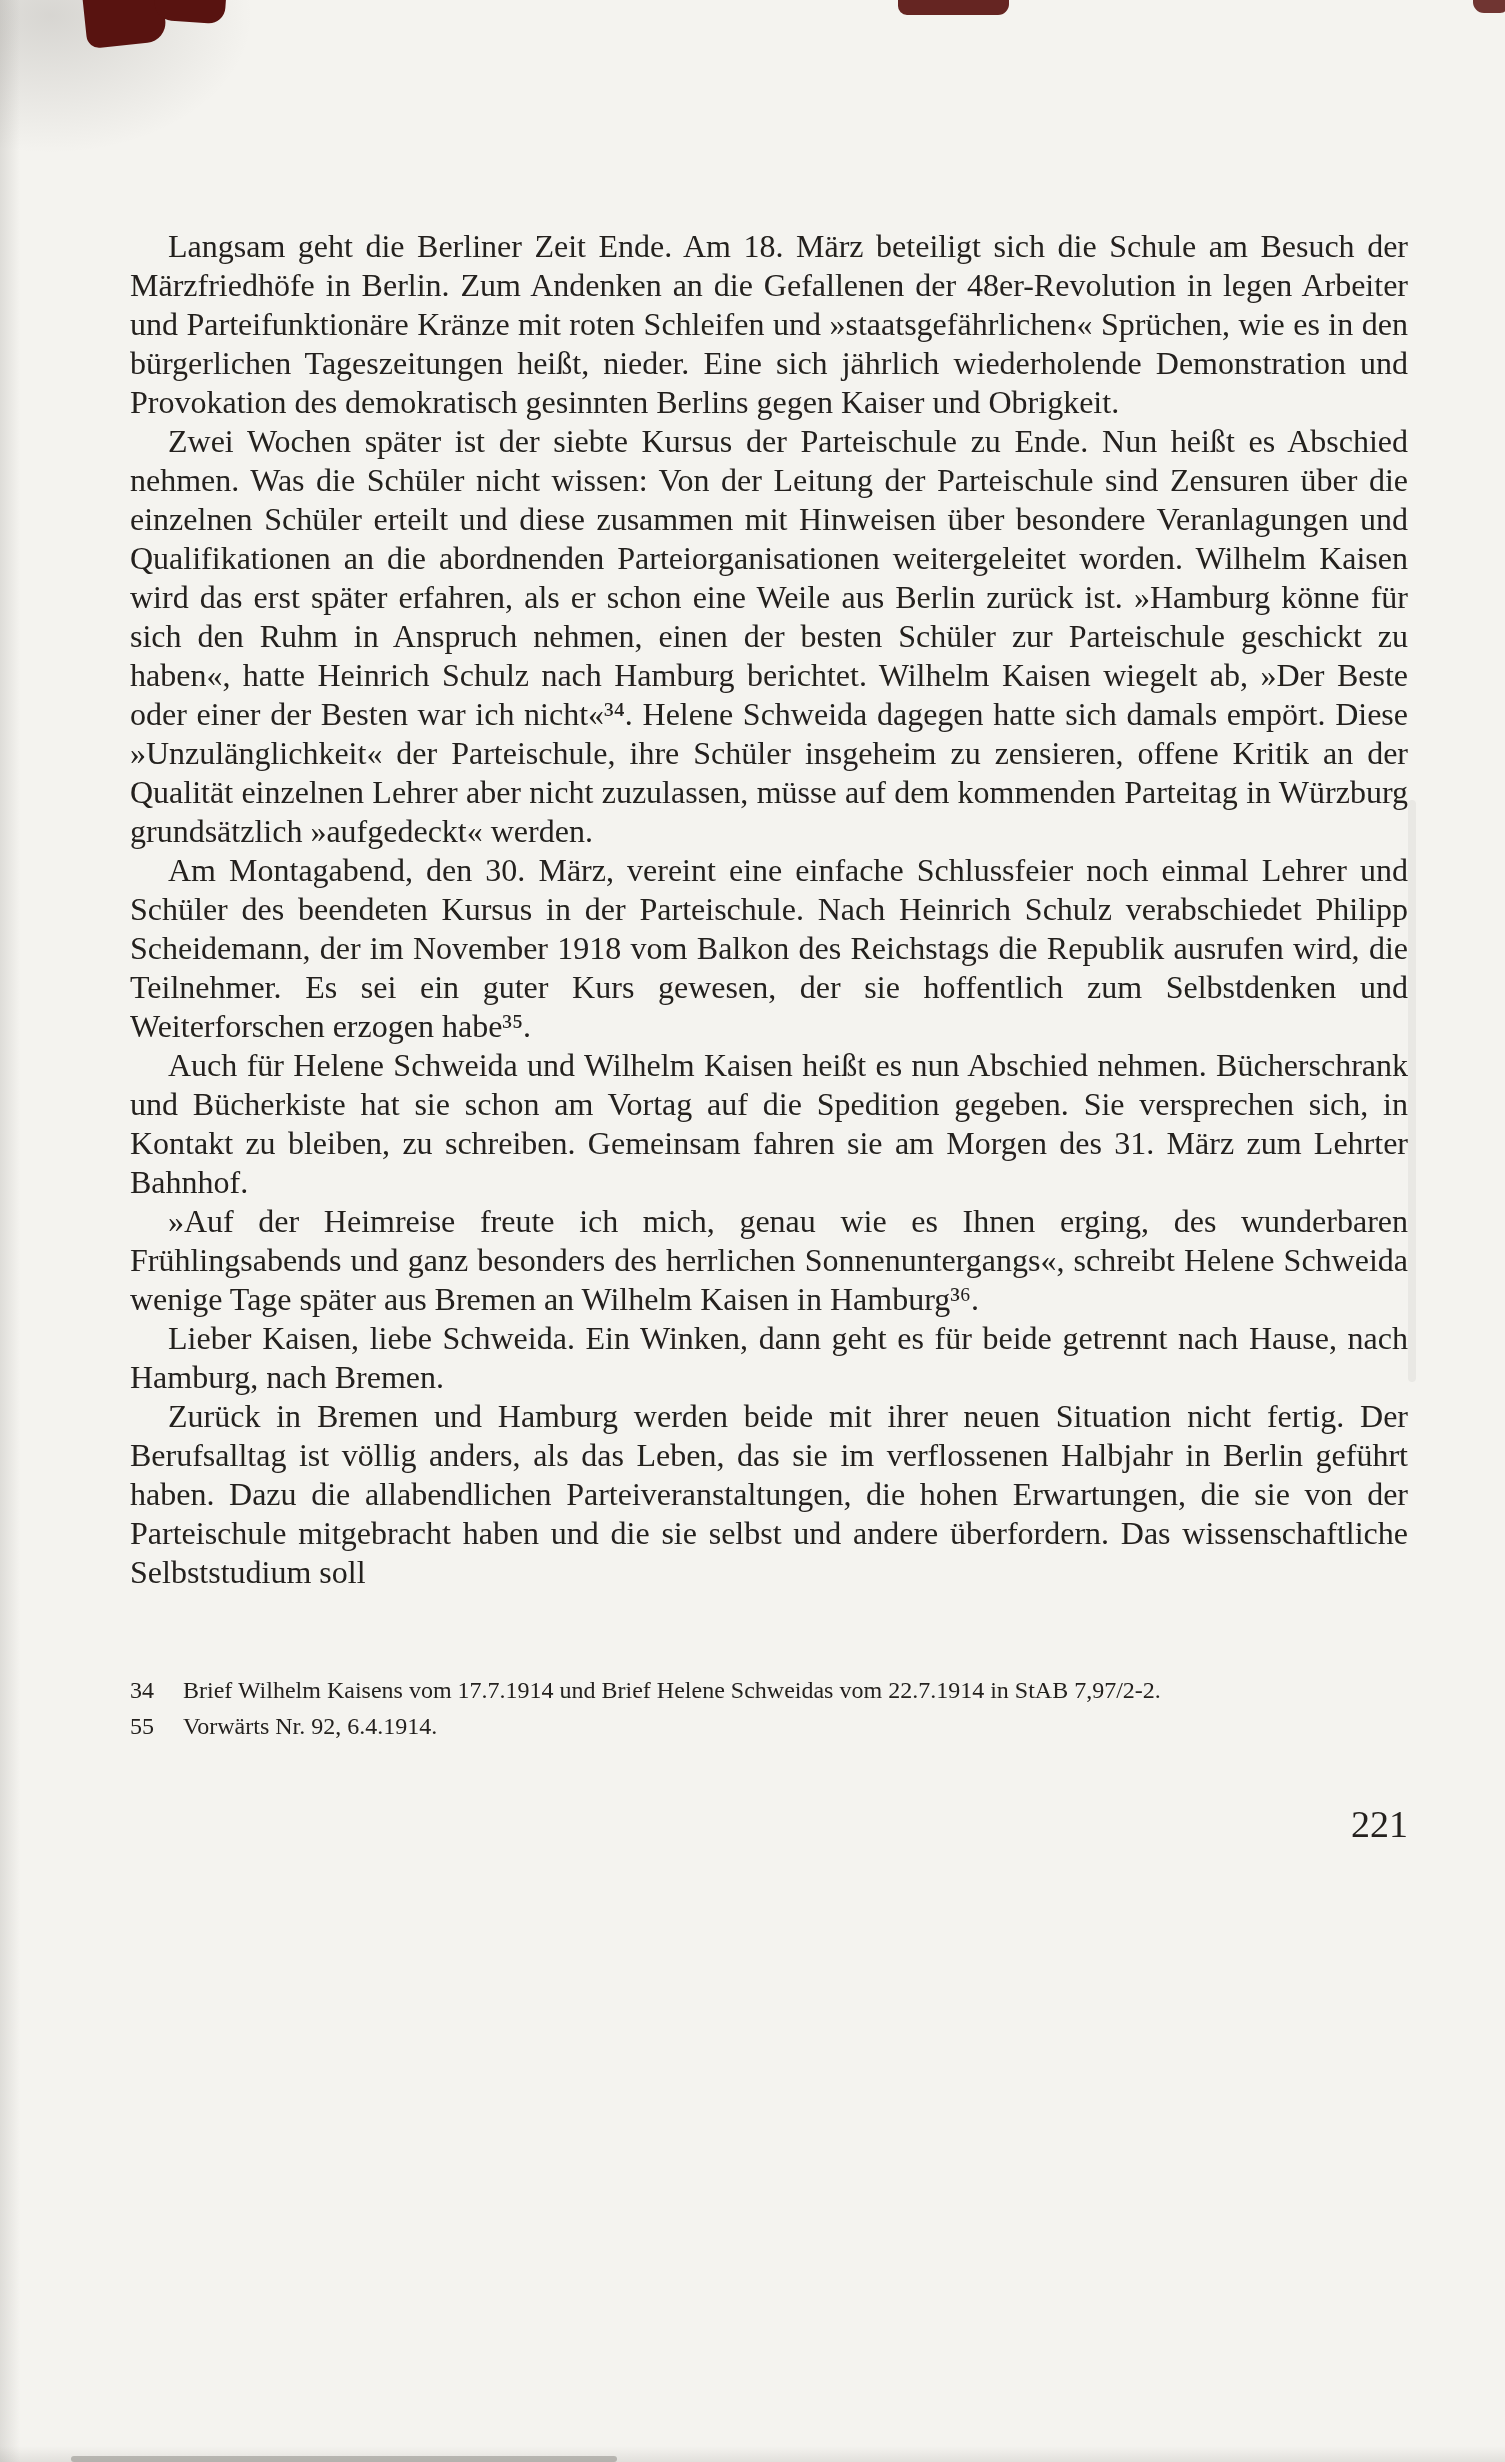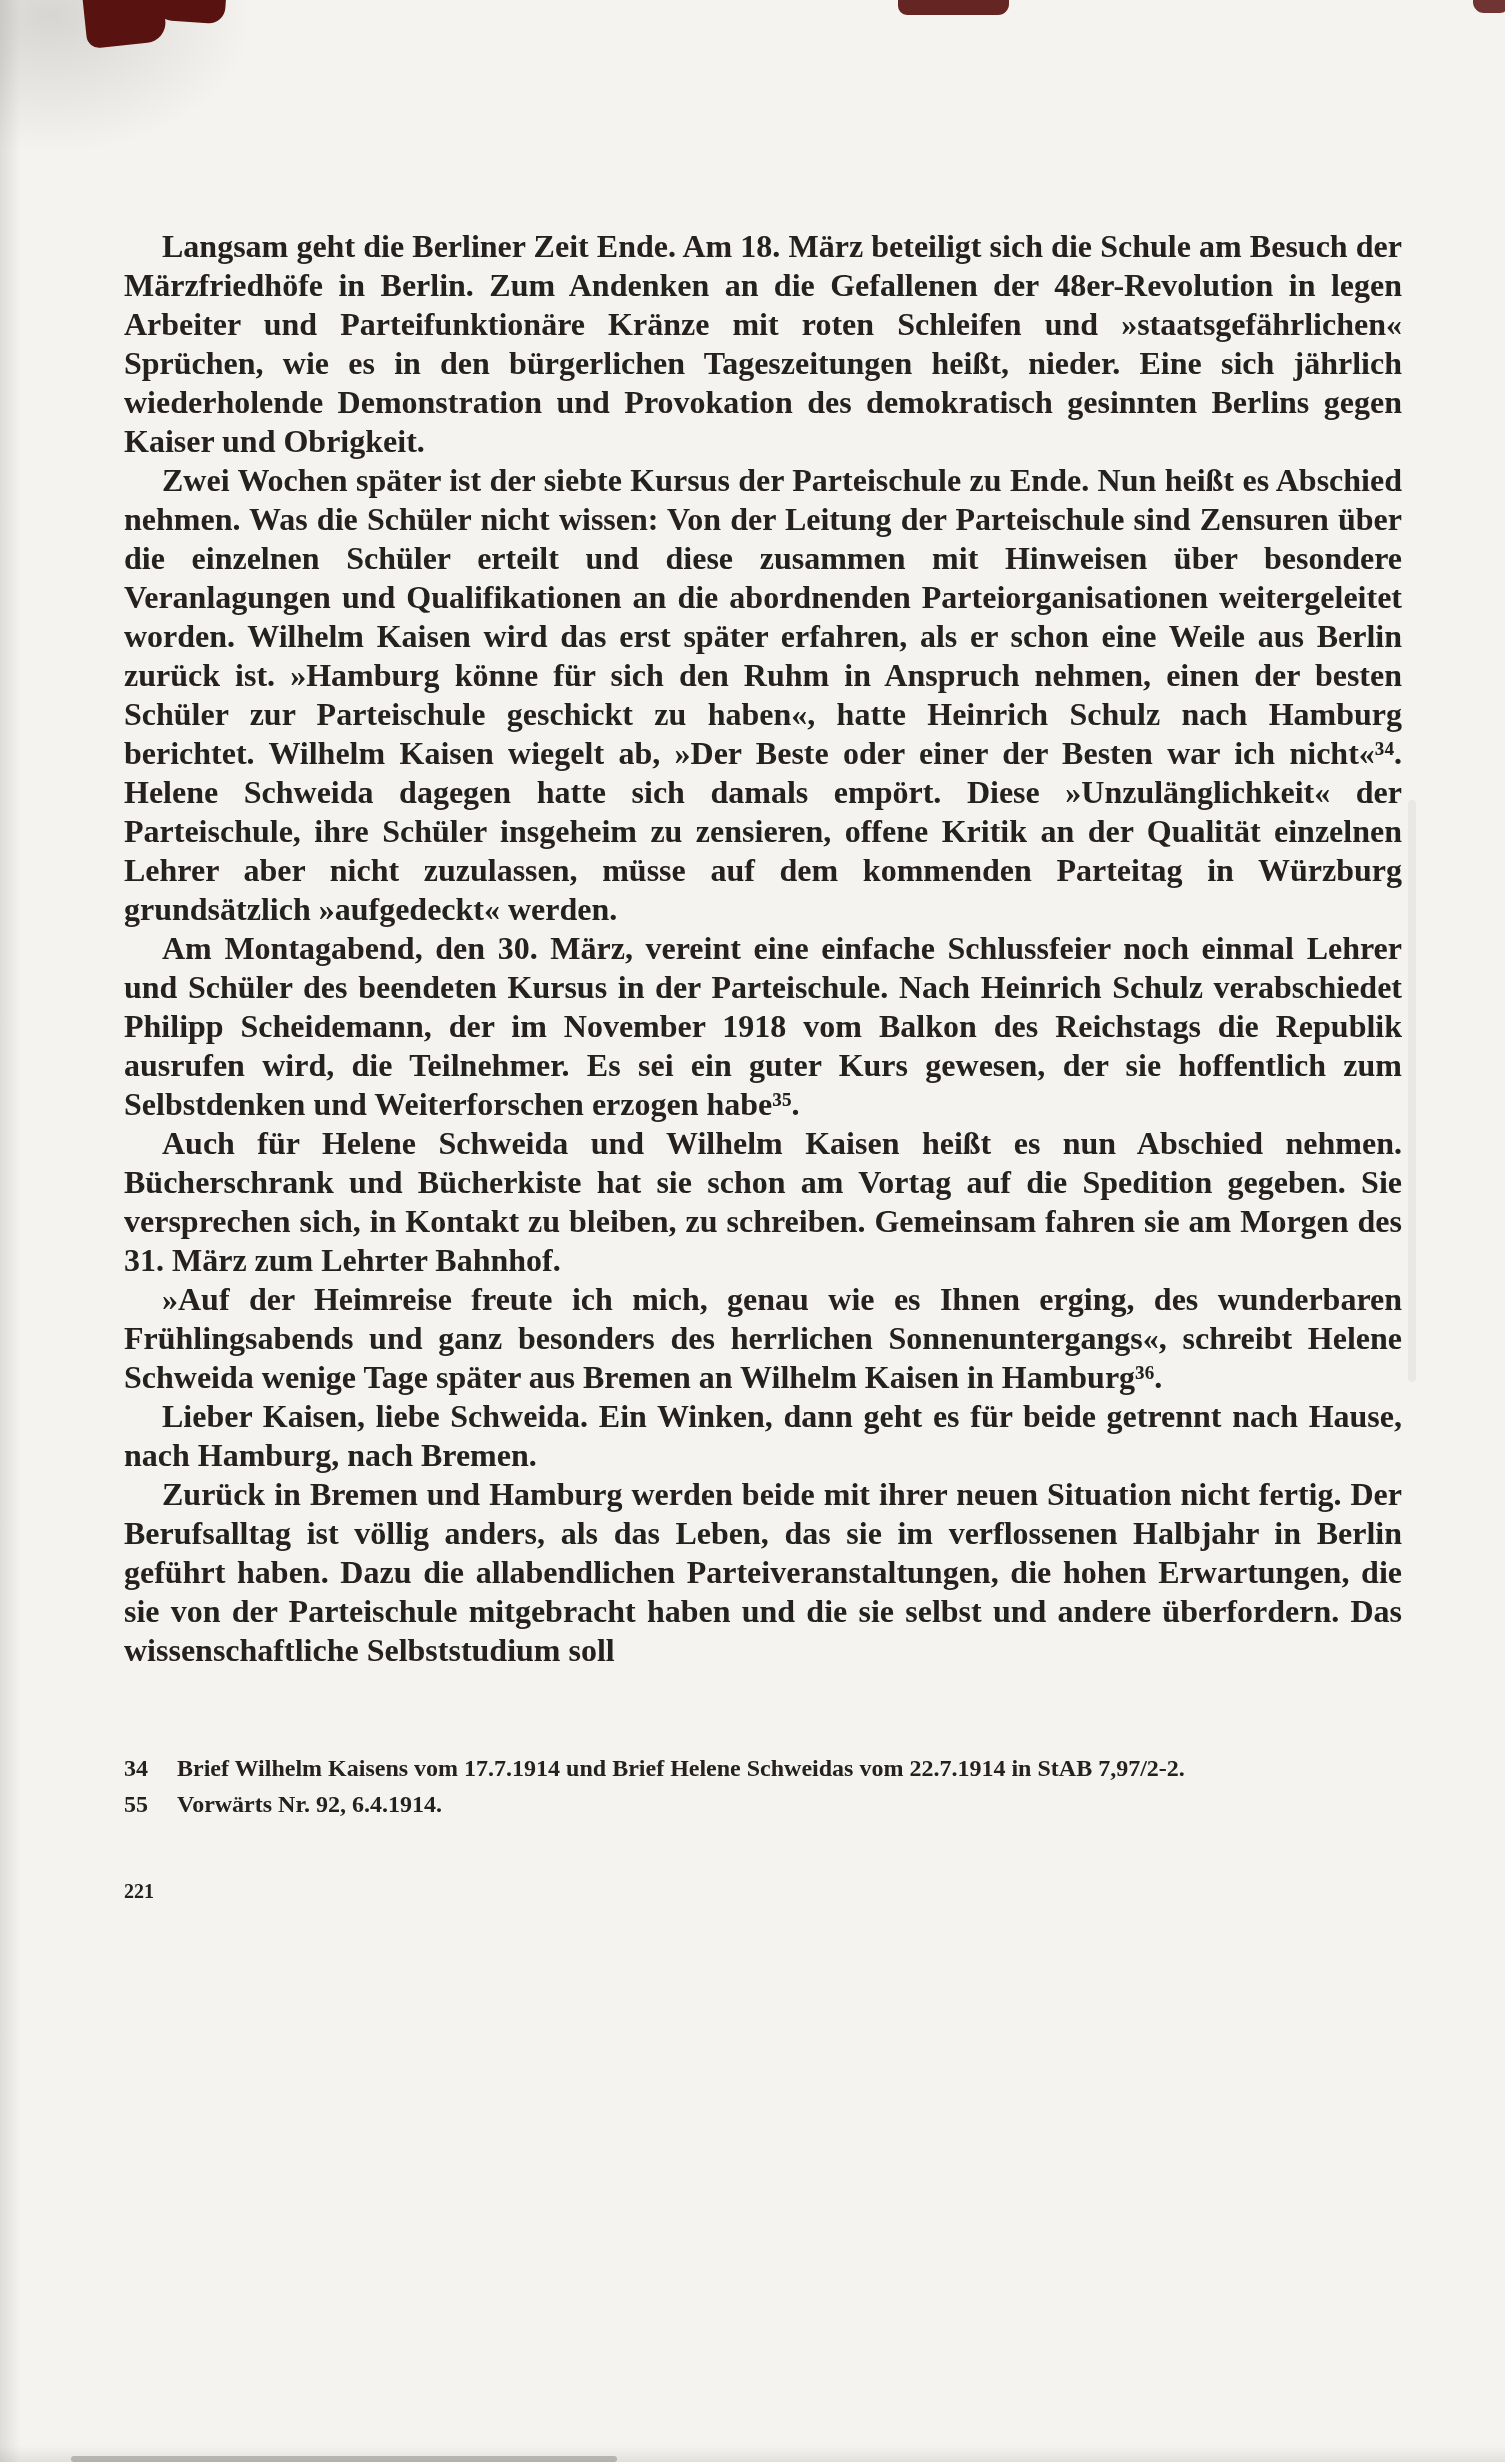--- a/index.html
+++ b/index.html
@@ -7,45 +7,44 @@
     width: 1506px;
     height: 2462px;
     background: #f4f3ef;
     font-family: "Liberation Serif", serif;
     color: #24211e;
     position: relative;
     overflow: hidden;
   }
   .content {
     position: absolute;
-    left: 124px;
+    left: 130px;
     top: 227px;
     width: 1278px;
-    font-weight: bold;
   }
   .para {
     margin: 0;
     font-size: 32px;
     line-height: 39px;
     text-align: justify;
     text-indent: 38px;
     hyphens: none;
   }
   .footnotes { margin-top: 80px; }
   .footnote {
     display: flex;
     font-size: 24px;
     line-height: 36px;
   }
   .fn-num { flex: 0 0 53px; }
   .fn-text { flex: 1; text-align: justify; }
   .page-number {
     margin-top: 58px;
-    text-align: left;
-    font-size: 20px;
+    text-align: right;
+    font-size: 38px;
   }
   
   .stain { position: absolute; background: #581310; }
   .stain-a { left: 84px;  top: -23.6px; width: 80px;  height: 69px; border-radius: 11px 16.4px 20px 12.7px; transform: rotate(-6deg); }
   .stain-b { left: 155px; top: -27px; width: 71px;  height: 49px; border-radius: 9px 14.5px 16.4px 18px; transform: rotate(4deg); }
   .stain-c { left: 898px; top: -9px; width: 111px; height: 23.6px; border-radius: 0 0 11px 9px; opacity: .92; }
   .stain-d { left: 1473px;top: -7.3px;  width: 36px;  height: 20px; border-radius: 0 0 9px 11px; opacity: .85; }
   .edge-left {
     position: absolute; left: 0; top: 0; width: 20px; height: 100%;
     background: linear-gradient(to right, rgba(60,55,50,.12), rgba(60,55,50,0));

